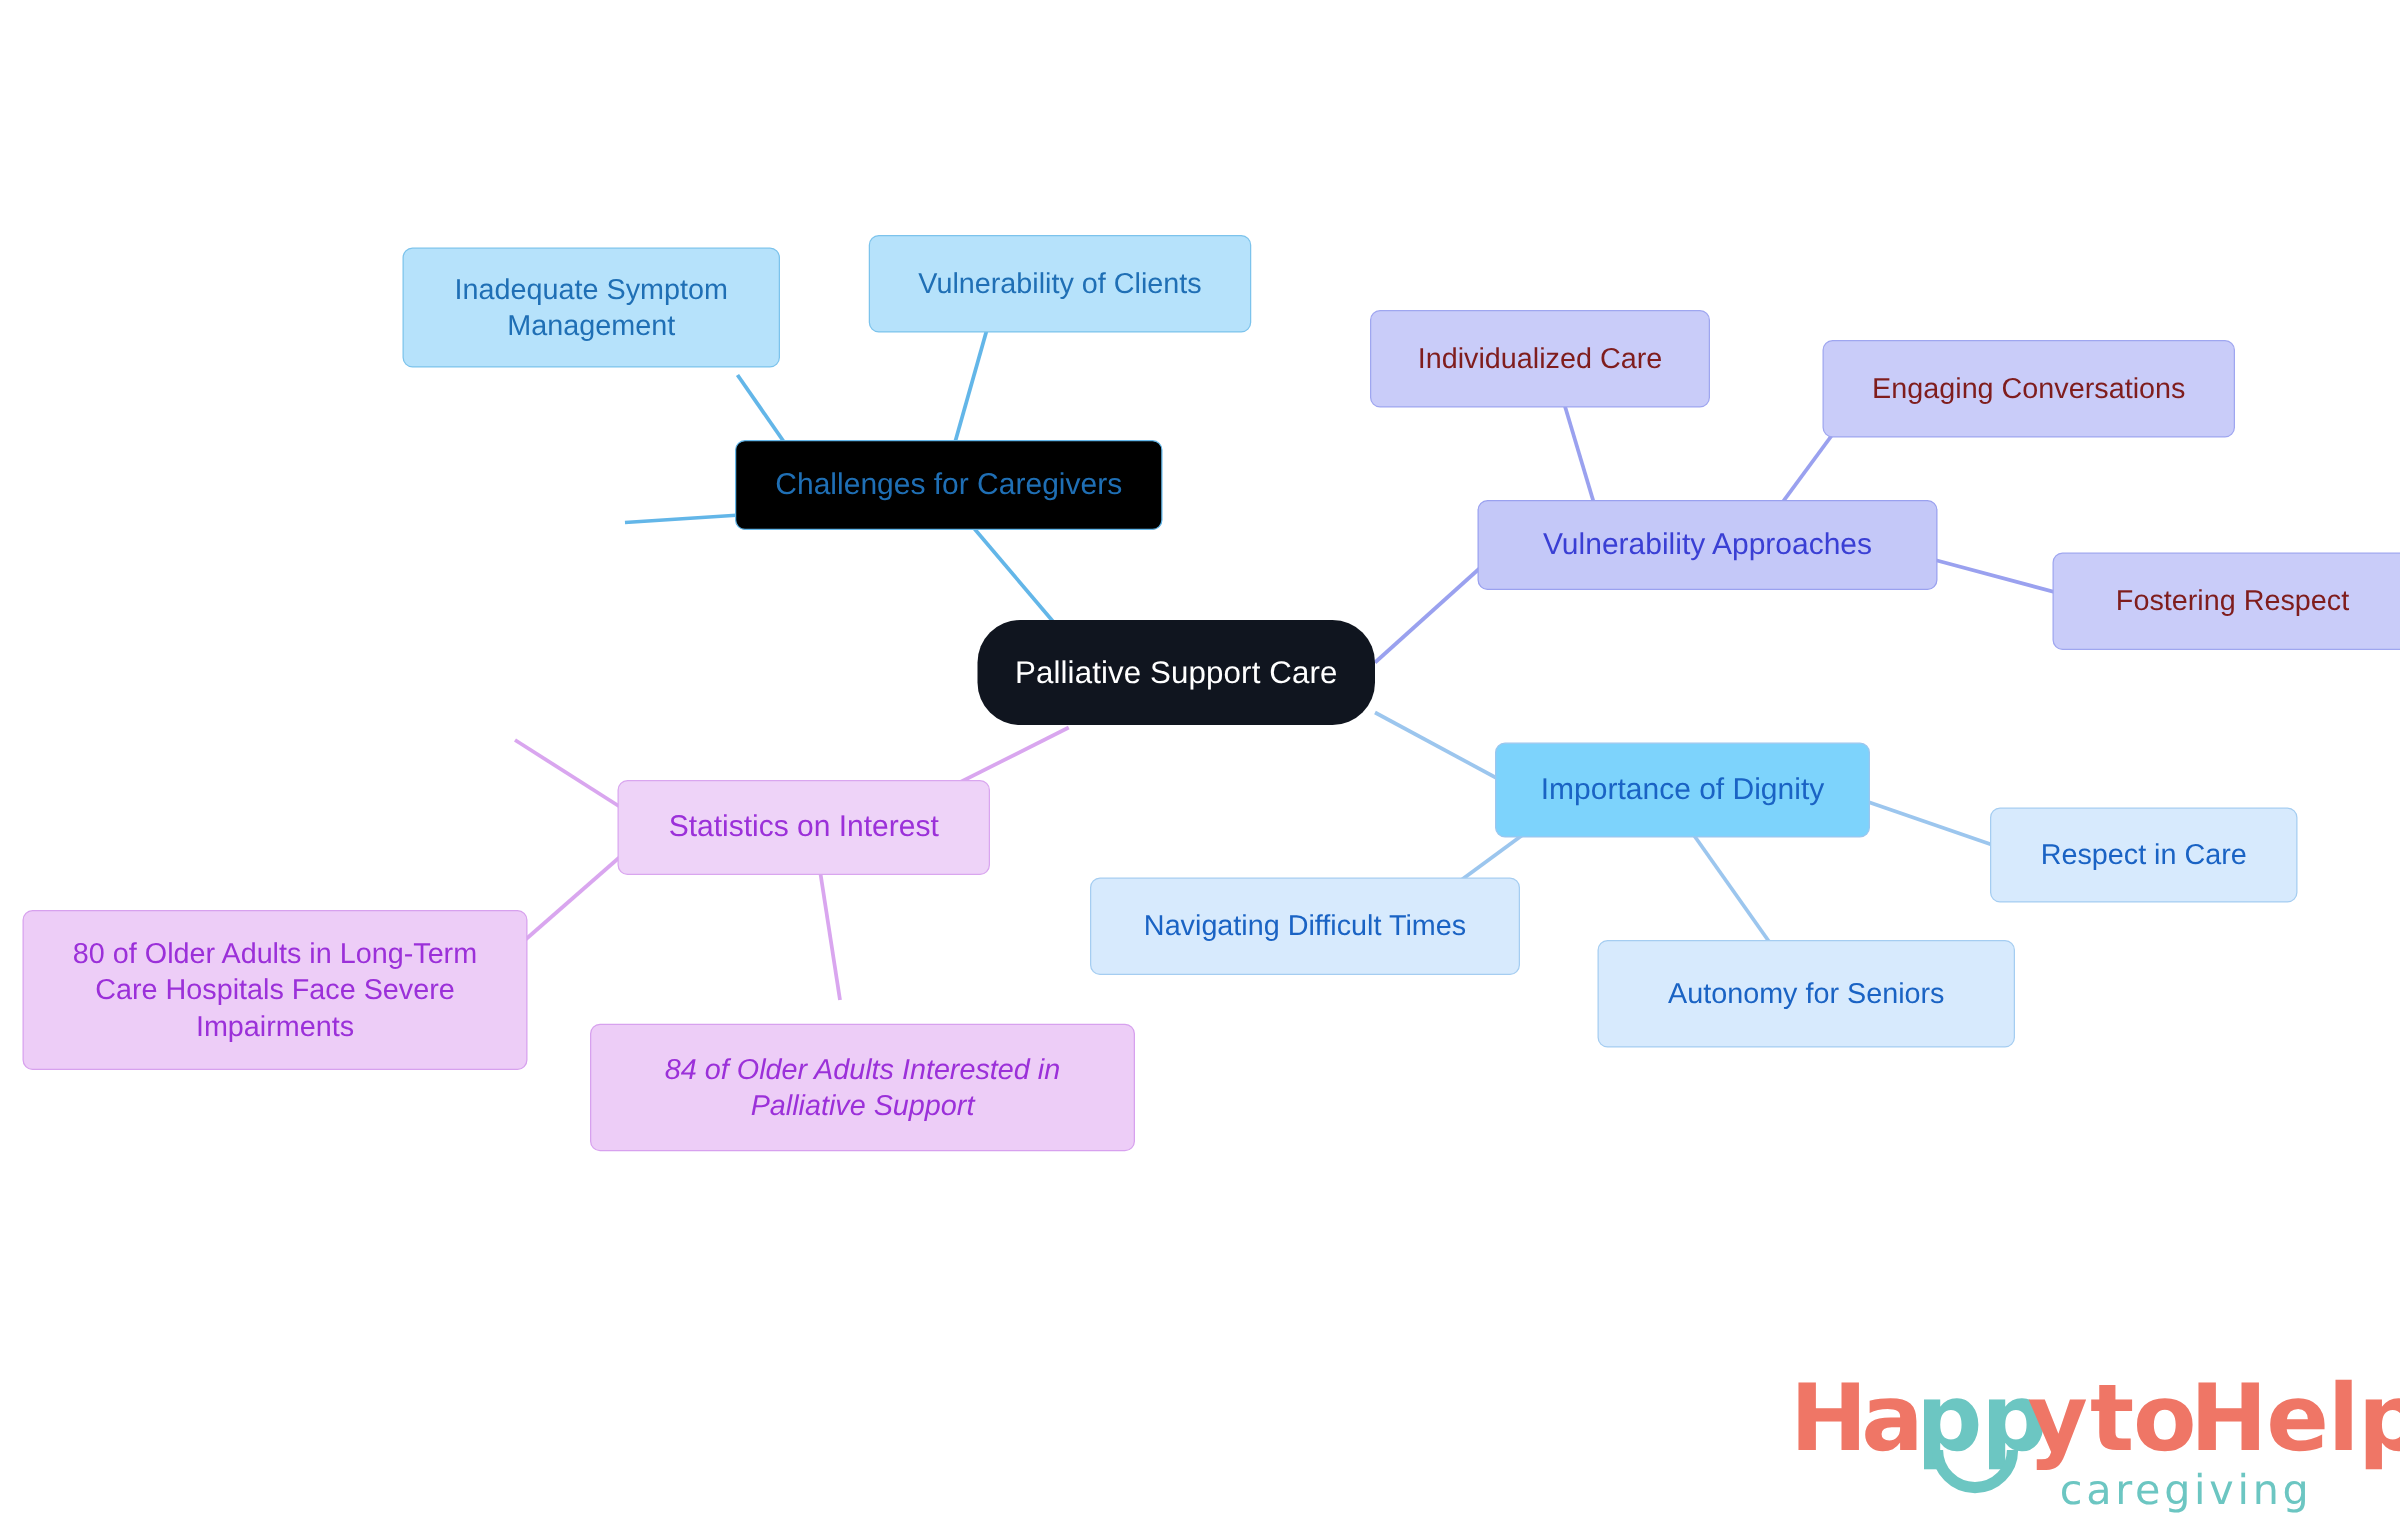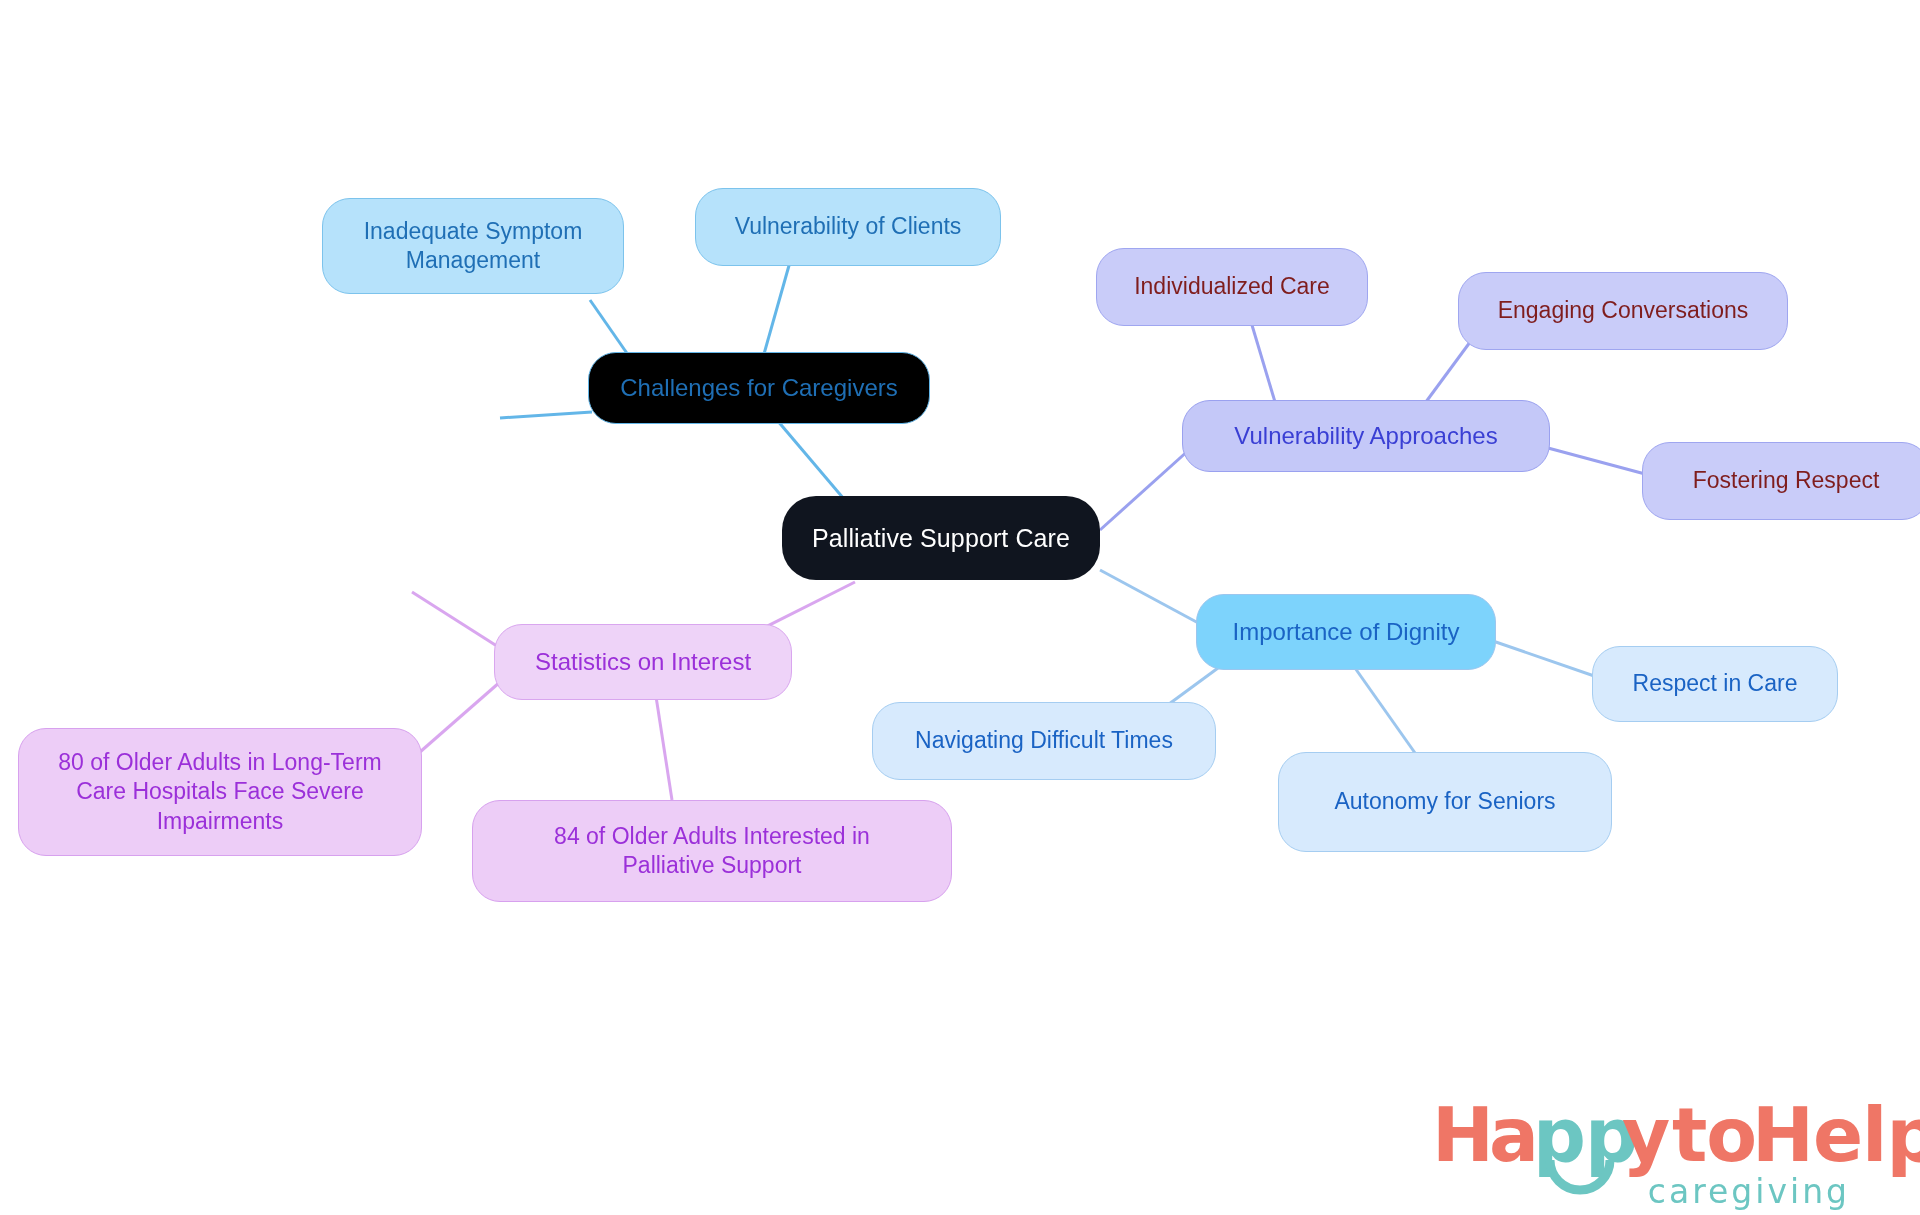--- a/index.html
+++ b/index.html
@@ -24,21 +24,21 @@
     height: 1215px;
     pointer-events: none;
   }
   .node {
     position: absolute;
     box-sizing: border-box;
     display: flex;
     align-items: center;
     justify-content: center;
     text-align: center;
-    border-radius: 28px;
+    border-radius: 8px;
     border-style: solid;
     border-width: 1.5px;
     line-height: 1.28;
     padding: 6px 14px;
     white-space: pre-line;
   }
   .node.root {
     border-radius: 34px;
     border-width: 0;
     background: #10151f;
@@ -133,28 +133,28 @@
 Management</div>
   <div class="node leaf c-blue-leaf" style="left:695px; top:188px; width:306px; height:78px;">Vulnerability of Clients</div>
 
   <div class="node branch c-lav" style="left:1182px; top:400px; width:368px; height:72px;">Vulnerability Approaches</div>
   <div class="node leaf c-lav-leaf" style="left:1096px; top:248px; width:272px; height:78px;">Individualized Care</div>
   <div class="node leaf c-lav-leaf" style="left:1458px; top:272px; width:330px; height:78px;">Engaging Conversations</div>
   <div class="node leaf c-lav-leaf" style="left:1642px; top:442px; width:288px; height:78px;">Fostering Respect</div>
 
   <div class="node branch c-paleblue" style="left:1196px; top:594px; width:300px; height:76px;">Importance of Dignity</div>
   <div class="node leaf c-paleblue-leaf" style="left:1592px; top:646px; width:246px; height:76px;">Respect in Care</div>
-  <div class="node leaf c-paleblue-leaf" style="left:1278px; top:752px; width:334px; height:100px;">Autonomy for Seniors</div>
+  <div class="node leaf c-paleblue-leaf" style="left:1278px; top:752px; width:334px; height:86px;">Autonomy for Seniors</div>
   <div class="node leaf c-paleblue-leaf" style="left:872px; top:702px; width:344px; height:78px;">Navigating Difficult Times</div>
 
   <div class="node branch c-pink" style="left:494px; top:624px; width:298px; height:76px;">Statistics on Interest</div>
   <div class="node leaf c-pink-leaf" style="left:18px; top:728px; width:404px; height:128px;">80 of Older Adults in Long-Term
 Care Hospitals Face Severe
 Impairments</div>
-  <div class="node leaf c-pink-leaf" style="left:472px; top:800px; width:480px; height:102px;">84 of Older Adults Interested in
+  <div class="node leaf c-pink-leaf" style="left:472px; top:819px; width:436px; height:102px;font-style:italic;">84 of Older Adults Interested in
 Palliative Support</div>
 
   <div id="logo">
 
     <span class="logo-word logo-coral" style="left:0px;">H</span>
     <span class="logo-word logo-coral" style="left:57px;">a</span>
     <span class="logo-word logo-teal" style="left:101px;">pp</span>
     <span class="logo-word logo-coral" style="left:190px;">y</span>
     <span class="logo-word logo-coral" style="left:240px;">to</span>
     <span class="logo-word logo-coral" style="left:320px;">Help</span>

